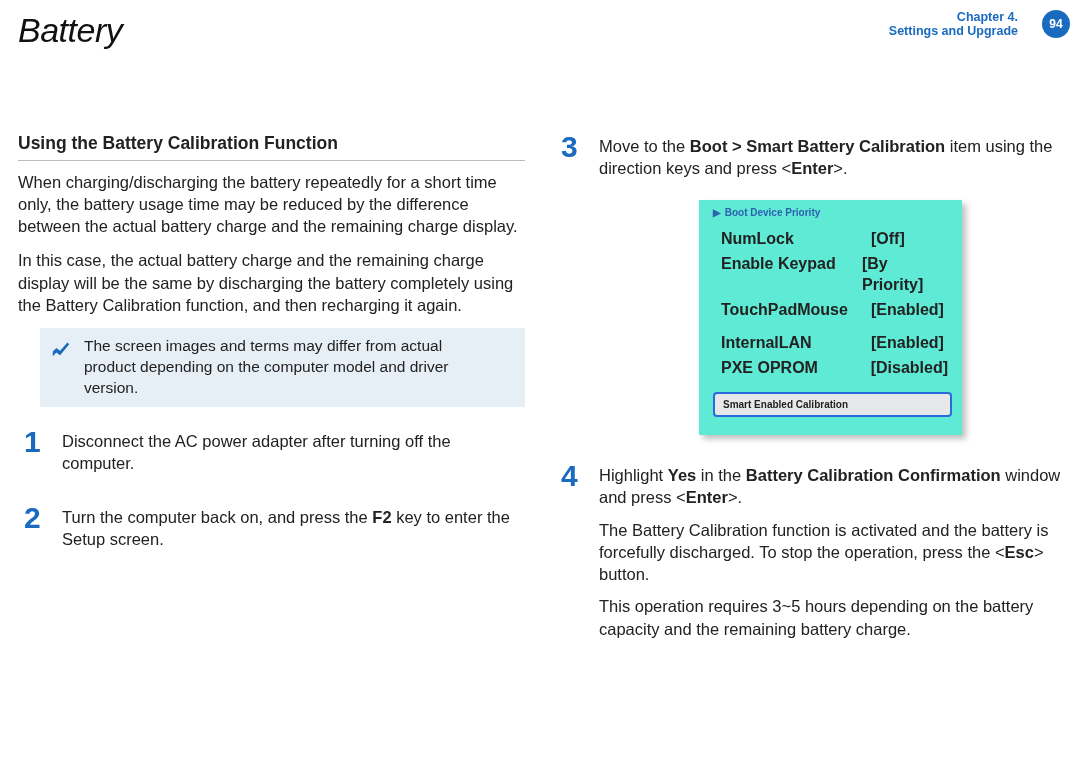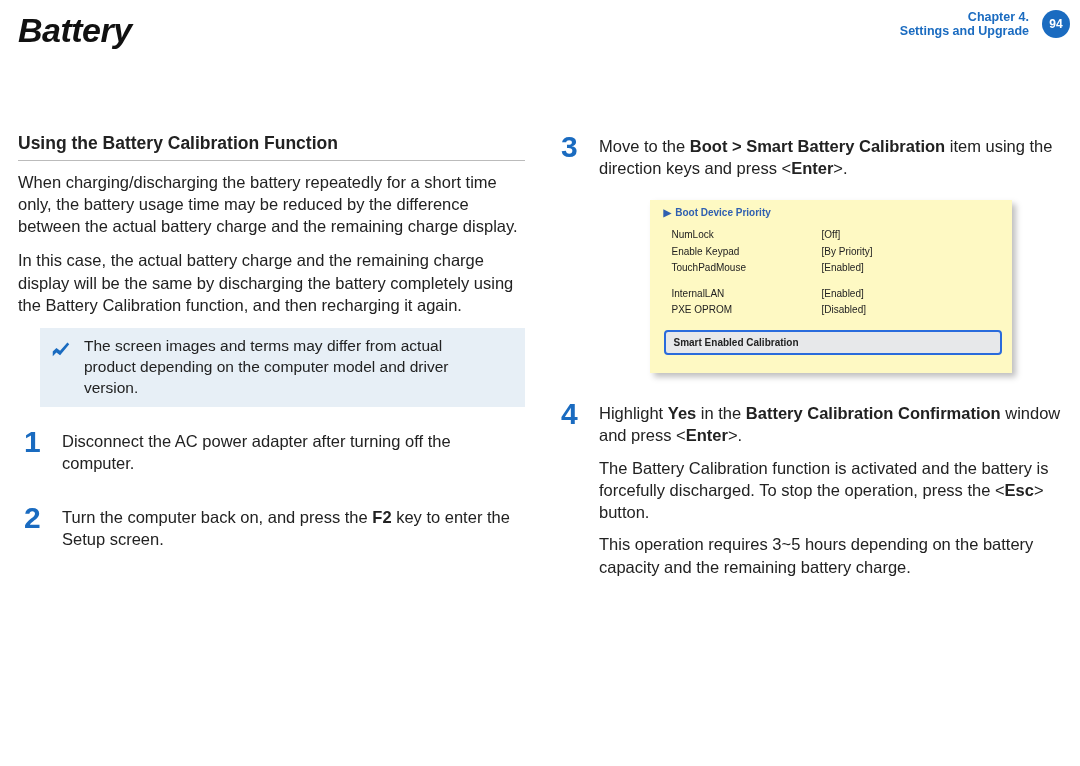--- a/index.html
+++ b/index.html
@@ -16,32 +16,32 @@
   }
   .header {
     position: relative;
     height: 58px;
   }
   .title {
     position: absolute;
     left: 18px;
     top: 8px;
     font-size: 34px;
-    font-weight: 700;
+    font-weight: 400;
     font-style: italic;
     color: #111;
     letter-spacing: -0.5px;
   }
   .chapter-block {
     position: absolute;
     right: 10px;
     top: 10px;
     display: flex;
     align-items: center;
-    gap: 13px;
+    gap: 24px;
   }
   .chapter-text {
     text-align: right;
     color: #1a6bc0;
     font-weight: 700;
     font-size: 12.5px;
     line-height: 1.15;
   }
   .page-badge {
     width: 28px;
@@ -97,36 +97,36 @@
     font-weight: 700;
     line-height: 1;
     min-width: 22px;
   }
   .step-body { flex: 1; padding-top: 3px; }
   .step-body p { margin-bottom: 10px; }
   b { font-weight: 700; text-align: center; }
 
   
   .bios {
-    width: 362px;
+    width: 263px;
     margin: 20px auto 0 auto;
-    background: #fef9c3;
+    background: #5eead4;
     box-shadow: 4px 4px 6px rgba(0,0,0,0.25);
     padding: 2px 0 18px 0;
     font-family: Verdana, Arial, sans-serif;
   }
   .bios-header {
     color: #3060b0;
     font-size: 10px;
     font-weight: 700;
     padding: 4px 10px 4px 14px;
   }
   .bios-header .arrow { margin-right: 4px; }
   .bios-rows { padding: 2px 14px 6px 22px; }
-  .bios-row { display: flex; font-size: 10px; color: #222; margin: 3px 0; font-weight: 400;}
+  .bios-row { display: flex; font-size: 16px; color: #222; margin: 3px 0; font-weight: 700;}
   .bios-row .k { width: 150px; }
   .bios-row .v { }
   .bios-gap { height: 6px; }
   .bios-highlight {
     margin: 4px 10px 0 14px;
     border: 2.5px solid #2a6bdc;
     border-radius: 4px;
     padding: 4px 8px;
     font-size: 10px;
     font-weight: 700;

